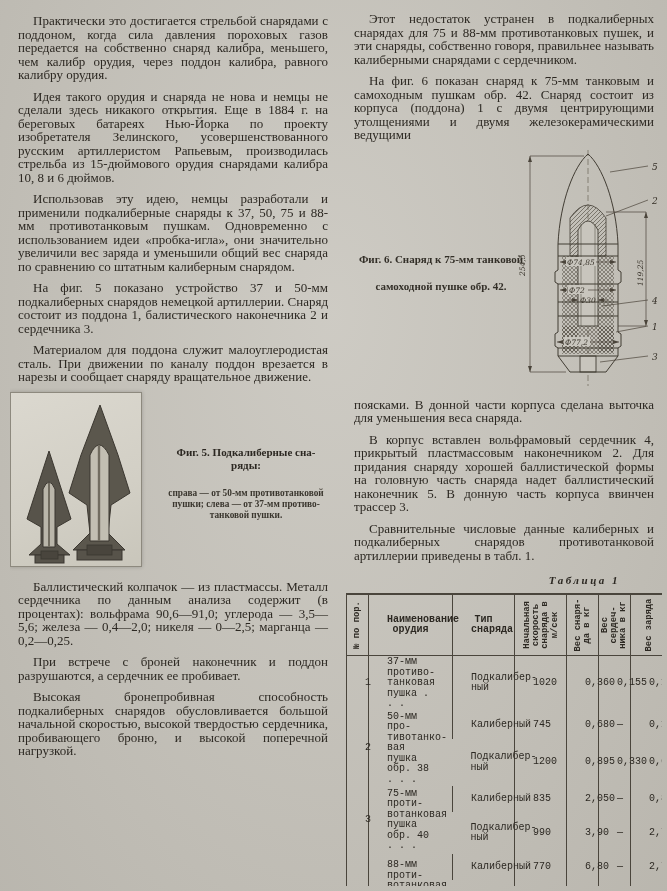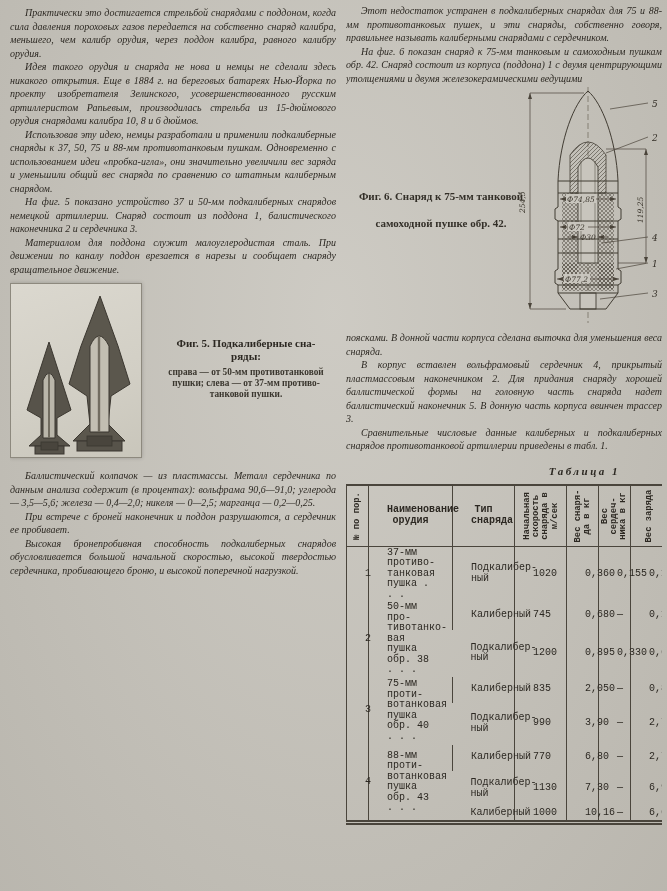--- a/index.html
+++ b/index.html
@@ -7,30 +7,30 @@
     position:relative;width:667px;height:891px;overflow:hidden;
     background:
       radial-gradient(ellipse at 50% 35%, rgba(255,255,255,0.10), rgba(60,55,45,0.10)),
       #c8c5bd;
     font-family:"Liberation Serif","DejaVu Serif",serif;
     color:#2c2822;
   }
   .col{position:absolute;top:6px;height:882px;overflow:hidden;}
   #col-left{left:10px;width:326px;}
   #col-right{left:346px;top:4px;width:316px;}
-  p.body{margin:0;font-size:10px;line-height:13.5px;text-align:justify;text-indent:15px;color:#2c2822;font-style:italic;}
+  p.body{margin:8px;font-size:13px;line-height:13.5px;text-align:justify;text-indent:15px;color:#2c2822;}
   p.noind{text-indent:0;}
   .pre{white-space:pre-line;}
 
   
   #fig5{display:flex;margin:7px 0 6px 0;height:180px;}
   #fig5-photo{width:130px;height:173px;flex:0 0 130px;background:linear-gradient(160deg,#dbd8cf 0%,#d2cfc5 60%,#c9c6bb 100%);border:1px solid #8d897e;box-shadow:0 0 4px rgba(0,0,0,0.2);}
   #fig5-cap{flex:1;padding:54px 2px 0 16px;text-align:center;}
   #fig5-cap .t{font-size:11px;line-height:13px;font-weight:bold;}
-  #fig5-cap .s{font-size:9.3px;line-height:11px;margin-top:4px;font-weight:bold;color:#3a362e;}
+  #fig5-cap .s{font-size:9.3px;line-height:11px;margin-top:16px;font-weight:bold;color:#3a362e;}
 
   
   #fig6{position:relative;height:240px;margin:2px 0 4px 0;}
   #fig6-cap{position:absolute;left:0;top:96px;width:176px;text-align:center;font-size:11px;line-height:27px;font-weight:bold;color:#332f28;margin-left:7px;}
   #fig6-svg{position:absolute;left:164px;top:0;}
   .dwg{stroke:#413c33;fill:none;stroke-width:1;}
   .dim{stroke:#4a443a;stroke-width:0.7;}
   .dimtxt{font-family:"DejaVu Serif",serif;font-style:italic;font-size:7.5px;fill:#3a352c;}
   .callout{font-family:"DejaVu Serif",serif;font-style:italic;font-size:9px;fill:#332e26;}
 

